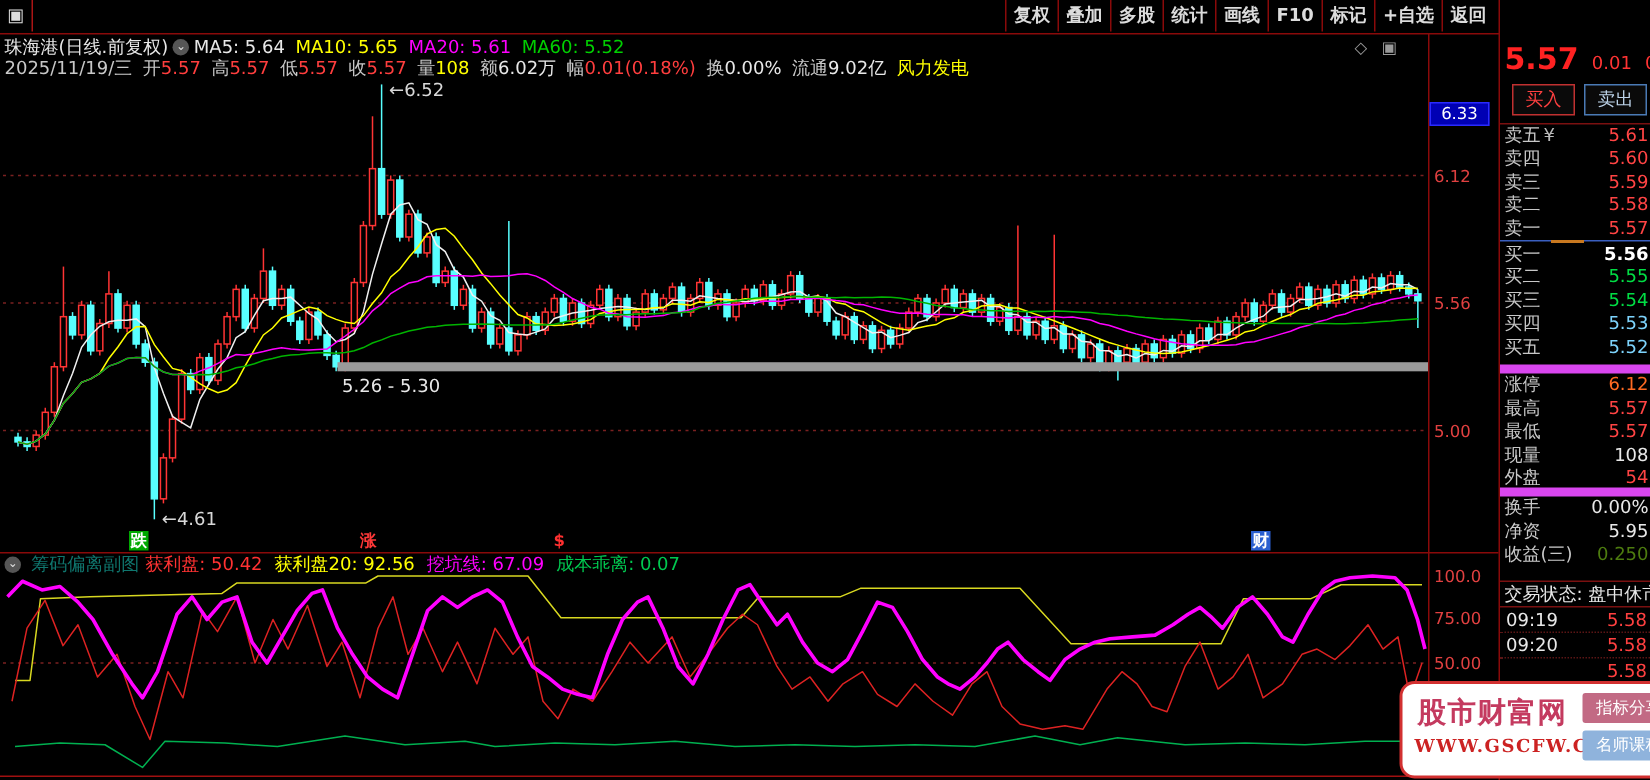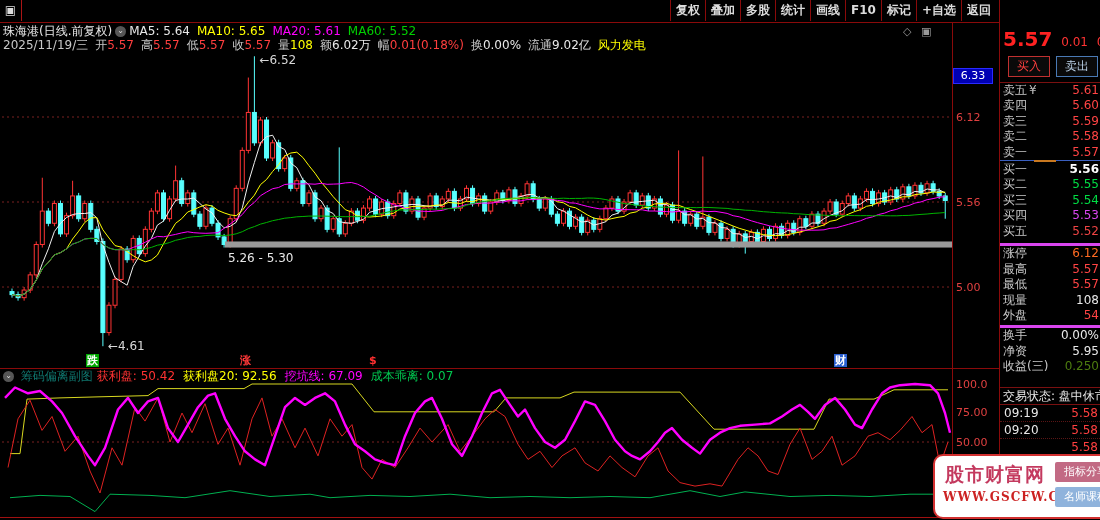--- a/index.html
+++ b/index.html
@@ -36,21 +36,21 @@
   .buybtn{left:8px;border:1px solid #c03030;color:#ff4040;}
   .sellbtn{left:56px;border:1px solid #4a7ab5;color:#bcd2e8;}
   .quotes{position:absolute;left:0;top:82px;width:100px;border-top:1px solid #7a1010;}
   .qrow{height:15.4px;line-height:15.4px;padding:0 2px 0 3px;white-space:nowrap;position:relative;}
   .qlabel{color:#c8c8c8;}
   .qtag{color:#bbb;margin-left:2px;}
   .qprice{position:absolute;right:1px;}
   .qdivider{height:2px;position:relative;background:transparent;}
   .qdivider .bl{position:absolute;left:0;right:0;top:0;height:1px;background:#3a5fbf;}
   .qdivider .or{position:absolute;left:34px;width:22px;top:0;height:2px;background:#c87820;}
-  .statsec{position:absolute;left:0;width:100px;border-top:3px solid #d946ef;}
+  .statsec{position:absolute;left:0;width:100px;border-top:6px solid #d946ef;}
   .srow{height:15.6px;line-height:15.6px;padding:0 2px 0 3px;position:relative;white-space:nowrap;}
   .srow .slabel{color:#c8c8c8;}
   .srow .sval{position:absolute;right:1px;}
   .statusrow{position:absolute;left:0;top:387px;width:100px;height:16px;line-height:16px;border-top:1px solid #7a1010;
     color:#e8e8e8;padding-left:3px;overflow:hidden;white-space:nowrap;}
   .ticks{position:absolute;left:0;top:404px;width:100px;border-top:1px solid #7a1010;}
   .tickrow{height:16px;line-height:16px;position:relative;border-bottom:1px dotted #5a1515;padding:0 2px 0 4px;}
   .tickrow .ttime{color:#e8e8e8;}
   .tickrow .tprice{position:absolute;right:2px;color:#ff4040;}
   
@@ -472,22 +472,22 @@
         <div class="qrow"><span class="qlabel">卖三</span><span class="qtag"></span><span class="qprice" style="color:#ff4444;text-align:center;">5.59</span></div>
         <div class="qrow"><span class="qlabel">卖二</span><span class="qtag"></span><span class="qprice" style="color:#ff4444;">5.58</span></div>
         <div class="qrow"><span class="qlabel">卖一</span><span class="qtag"></span><span class="qprice" style="color:#ff4444;">5.57</span></div>
         <div class="qdivider">
           <div class="bl"></div>
           <div class="or"></div>
         </div>
         <div class="qrow"><span class="qlabel">买一</span><span class="qtag"></span><span class="qprice" style="color:#ffffff;font-weight:bold;">5.56</span></div>
         <div class="qrow"><span class="qlabel">买二</span><span class="qtag"></span><span class="qprice" style="color:#00dd44;">5.55</span></div>
         <div class="qrow"><span class="qlabel">买三</span><span class="qtag"></span><span class="qprice" style="color:#00dd44;">5.54</span></div>
-        <div class="qrow"><span class="qlabel">买四</span><span class="qtag"></span><span class="qprice" style="color:#d946ef;">5.53</span></div>
-        <div class="qrow"><span class="qlabel">买五</span><span class="qtag"></span><span class="qprice" style="color:#ef4444;margin-left:10px;">5.52</span></div>
+        <div class="qrow"><span class="qlabel">买四</span><span class="qtag"></span><span class="qprice" style="color:#7dd3fc;">5.53</span></div>
+        <div class="qrow"><span class="qlabel">买五</span><span class="qtag"></span><span class="qprice" style="color:#7dd3fc;margin-left:10px;">5.52</span></div>
       </div>
     <div class="statsec" style="top:243px;">
         <div class="srow"><span class="slabel">涨停</span><span class="sval" style="color:#ff6a22">6.12</span></div>
         <div class="srow"><span class="slabel">最高</span><span class="sval" style="color:#ff4444">5.57</span></div>
         <div class="srow"><span class="slabel">最低</span><span class="sval" style="color:#ff4444">5.57</span></div>
         <div class="srow"><span class="slabel">现量</span><span class="sval" style="color:#e8e8e8">108</span></div>
         <div class="srow"><span class="slabel">外盘</span><span class="sval" style="color:#ff4444">54</span></div>
       </div>
     <div class="statsec" style="top:325px;">
         <div class="srow"><span class="slabel">换手</span><span class="sval" style="color:#e8e8e8">0.00%</span></div>

